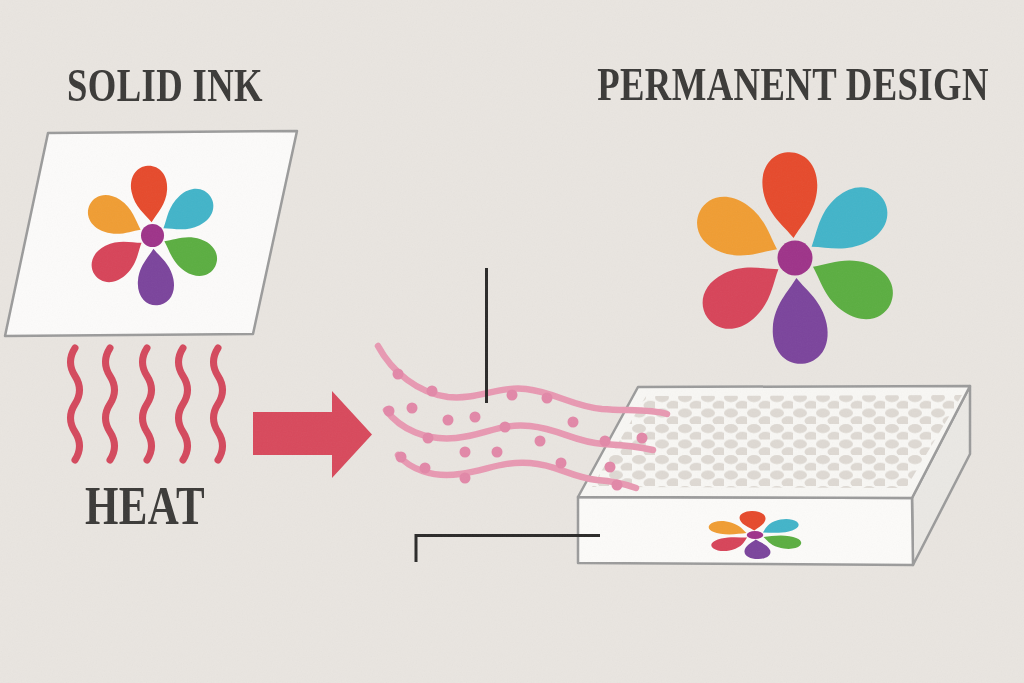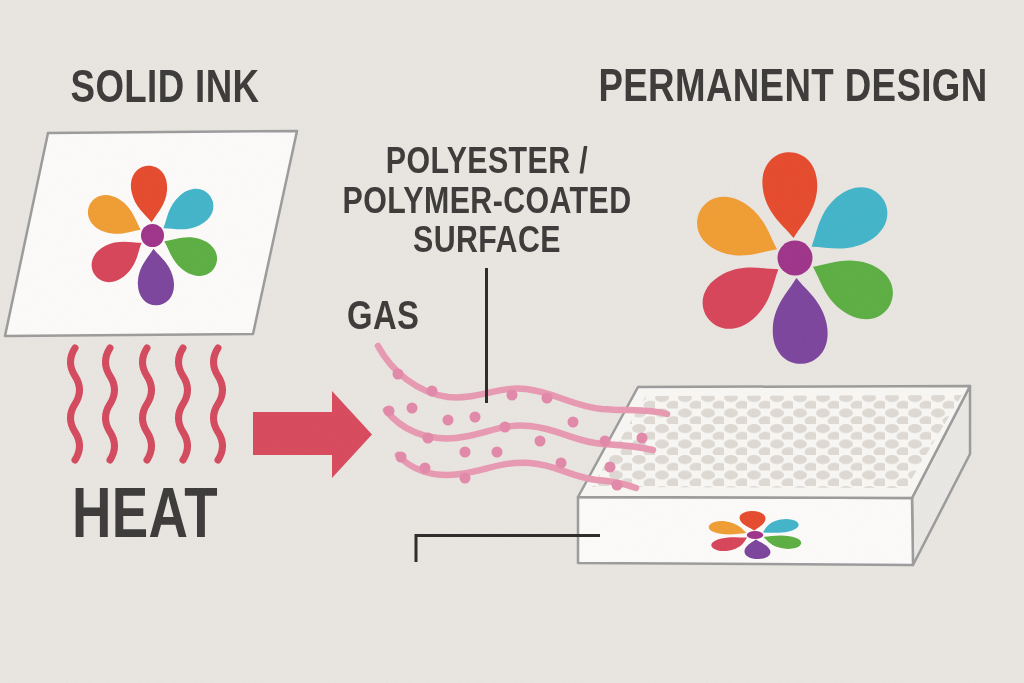--- a/index.html
+++ b/index.html
@@ -1,40 +1,40 @@
 <!DOCTYPE html>
 <html style="--colors-background: #e9e5e0; --colors-text: #3b3a38; --colors-heat-red: #d4495d; --colors-arrow-red: #d8495c; --colors-gas-wave-pink: #e899b2; --colors-gas-dot-pink: #e288a8; --colors-connector: #2b2a29; --colors-sheet-fill: #fcfbfa; --colors-sheet-stroke: #9b9b9b; --colors-slab-top: #f8f7f4; --colors-slab-front: #fcfbf9; --colors-slab-side: #eae8e4; --colors-slab-stroke: #9b9b9b; --colors-pore-dot: #ded9d3; --colors-flower-red: #e64a2c; --colors-flower-orange: #f09d33; --colors-flower-teal: #42b4c9; --colors-flower-green: #5bae41; --colors-flower-purple: #7b449c; --colors-flower-crimson: #d74459; --colors-flower-center: #9e3389;"><head>
 <meta charset="utf-8">
 <style>
   html,body{margin:0;padding:0;}
   .canvas{
     position:relative;
     width:1024px;height:683px;
     background:var(--colors-background,#e9e5e0);
     overflow:hidden;
-    font-family:Liberation Sans, sans-serif;
+    font-family:Liberation Serif, serif;
   }
   .abs{position:absolute;}
   .lbl{
     position:absolute;
     font-weight:700;
     color:var(--colors-text,#3b3a38);
     white-space:nowrap;
     line-height:1;
     letter-spacing:0.5px;
   }
   .center{transform:translateX(-50%);}
   .sq{display:inline-block;transform:scaleX(0.78);}
   .sq82{display:inline-block;transform:scaleX(0.82);}
   .sqL{display:inline-block;transform:scaleX(0.78);transform-origin:0 50%;}
   .sqL82{display:inline-block;transform:scaleX(0.82);transform-origin:0 50%;}
   .title{font-size:47px;}
   .surface-lbl{font-size:37px;line-height:1.07;text-align:center;}
   .gas-lbl{font-size:40px;}
-  .heat-lbl{font-size:70px;}
+  .heat-lbl{font-size:55px;}
   .pores-lbl{font-size:39px;}
 
   .heat-wave{fill:none;stroke:var(--colors-heat-red,#d4495d);stroke-width:7;stroke-linecap:round;}
   .arrow{fill:var(--colors-arrow-red,#d8495c);}
   .gas-wave{fill:none;stroke:var(--colors-gas-wave-pink,#e899b2);stroke-width:6.5;stroke-linecap:round;}
   .gas-dot{fill:var(--colors-gas-dot-pink,#e288a8);}
   .sheet{fill:var(--colors-sheet-fill,#fcfbfa);stroke:var(--colors-sheet-stroke,#9b9b9b);stroke-width:2.5;stroke-linejoin:round;}
   .slab-top{fill:var(--colors-slab-top,#f8f7f4);stroke:var(--colors-slab-stroke,#9b9b9b);stroke-width:2.5;stroke-linejoin:round;}
   .slab-front{fill:var(--colors-slab-front,#fcfbf9);stroke:var(--colors-slab-stroke,#9b9b9b);stroke-width:2.5;stroke-linejoin:round;}
   .slab-side{fill:var(--colors-slab-side,#eae8e4);stroke:var(--colors-slab-stroke,#9b9b9b);stroke-width:2.5;stroke-linejoin:round;}
@@ -146,31 +146,21 @@
   </svg>
 
   <div class="lbl title center" style="left:165px;top:62px">
     <span class="sq">SOLID INK</span>
   </div>
 
   <div class="lbl title center" style="left:793px;top:61px">
     <span class="sq">PERMANENT DESIGN</span>
   </div>
 
-  <div class="lbl surface-lbl center" style="left:487px;top:141px">
-    <span class="sq82">
-      <span>POLYESTER /</span><br>
-      <span>POLYMER-COATED</span><br>
-      <span>SURFACE</span>
-    </span>
-  </div>
 
-  <div class="lbl gas-lbl" style="left:347px;top:295px">
-    <span class="sqL82">GAS</span>
-  </div>
 
   <div class="lbl heat-lbl center" style="left:145px;top:478px">
     <span class="sq">HEAT</span>
   </div>
 
 
   <svg class="noise" width="1024" height="683">
     <filter id="grain">
         <feTurbulence type="fractalNoise" baseFrequency="0.8" numOctaves="2"></feTurbulence>
         <feColorMatrix type="saturate" values="0"></feColorMatrix>

